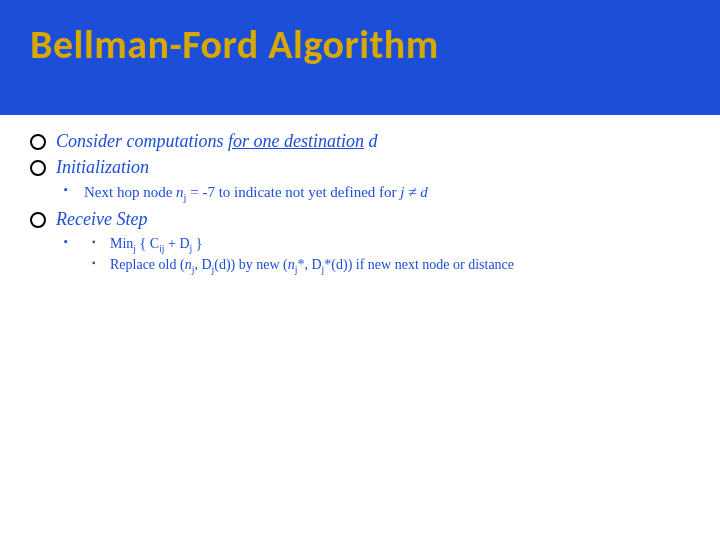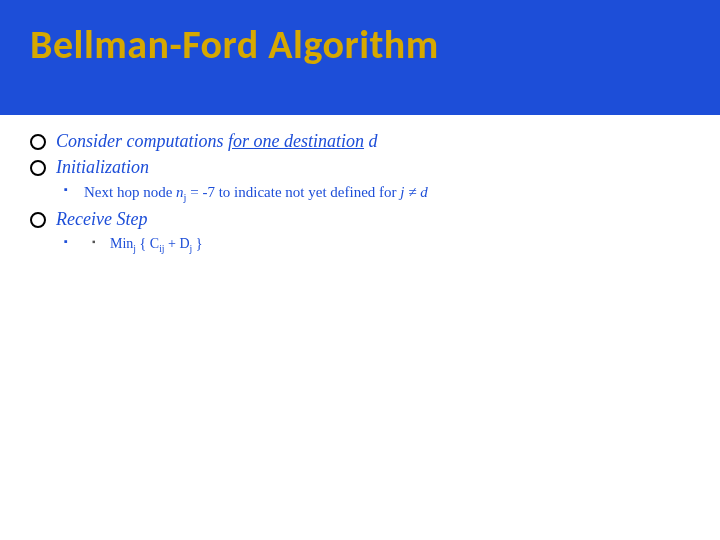--- a/index.html
+++ b/index.html
@@ -45,19 +45,22 @@
 
 
     <li>
       <span>Receive Step</span>
       <ul class="lvl2">
         <li>
           <ul class="lvl3">
             <li>
               <span>Min</span><span class="sub">j</span><span> { C</span><span class="sub">ij</span><span> + D</span><span class="sub">j</span><span> }</span>
             </li>
+            <li>
+              <span>Replace old (</span><span class="it">n</span><span class="sub">j</span><span>, D</span><span class="sub">j</span><span>(d)) by new (</span><span class="it">n</span><span class="sub">j</span><span>*, D</span><span class="sub">j</span><span>*(d)) if new next node or distance</span>
+            </li>
           </ul>
         </li>
       </ul>
     </li>
 
   </ul>
 </div>
 
 </body></html>

